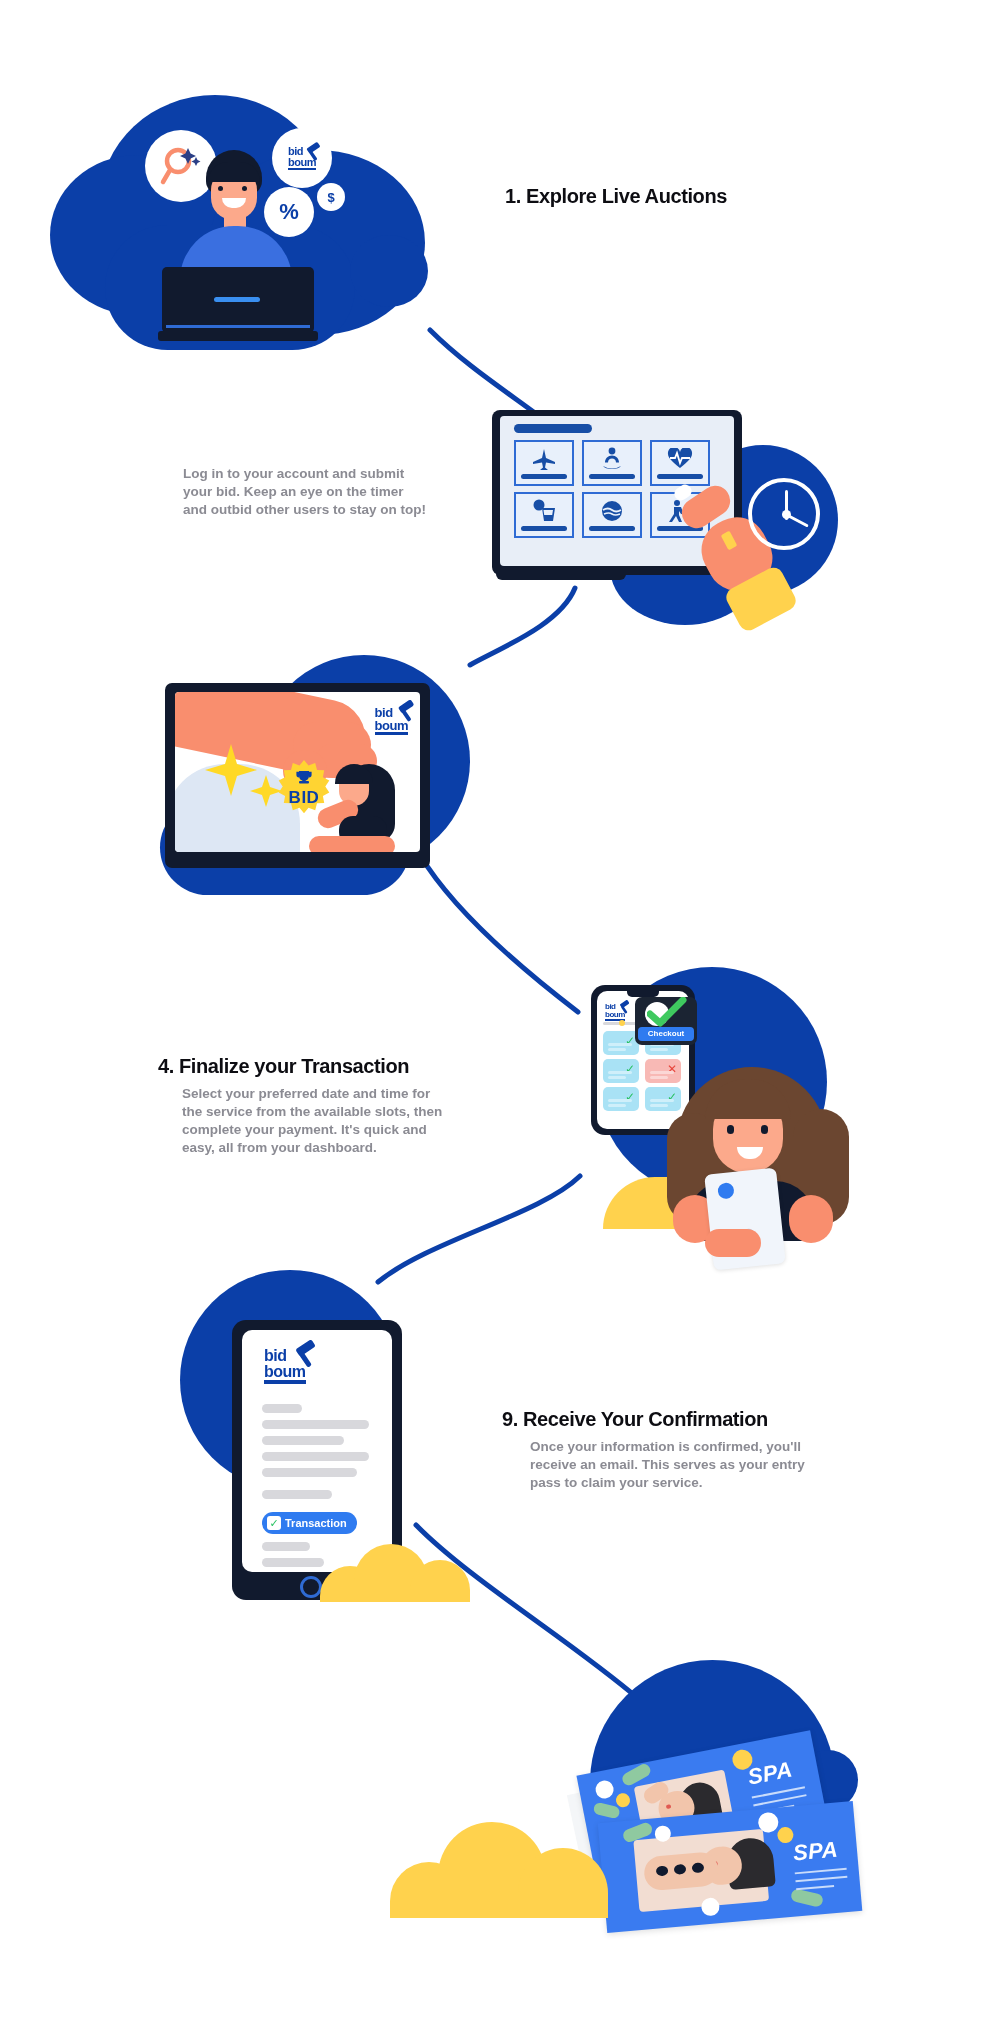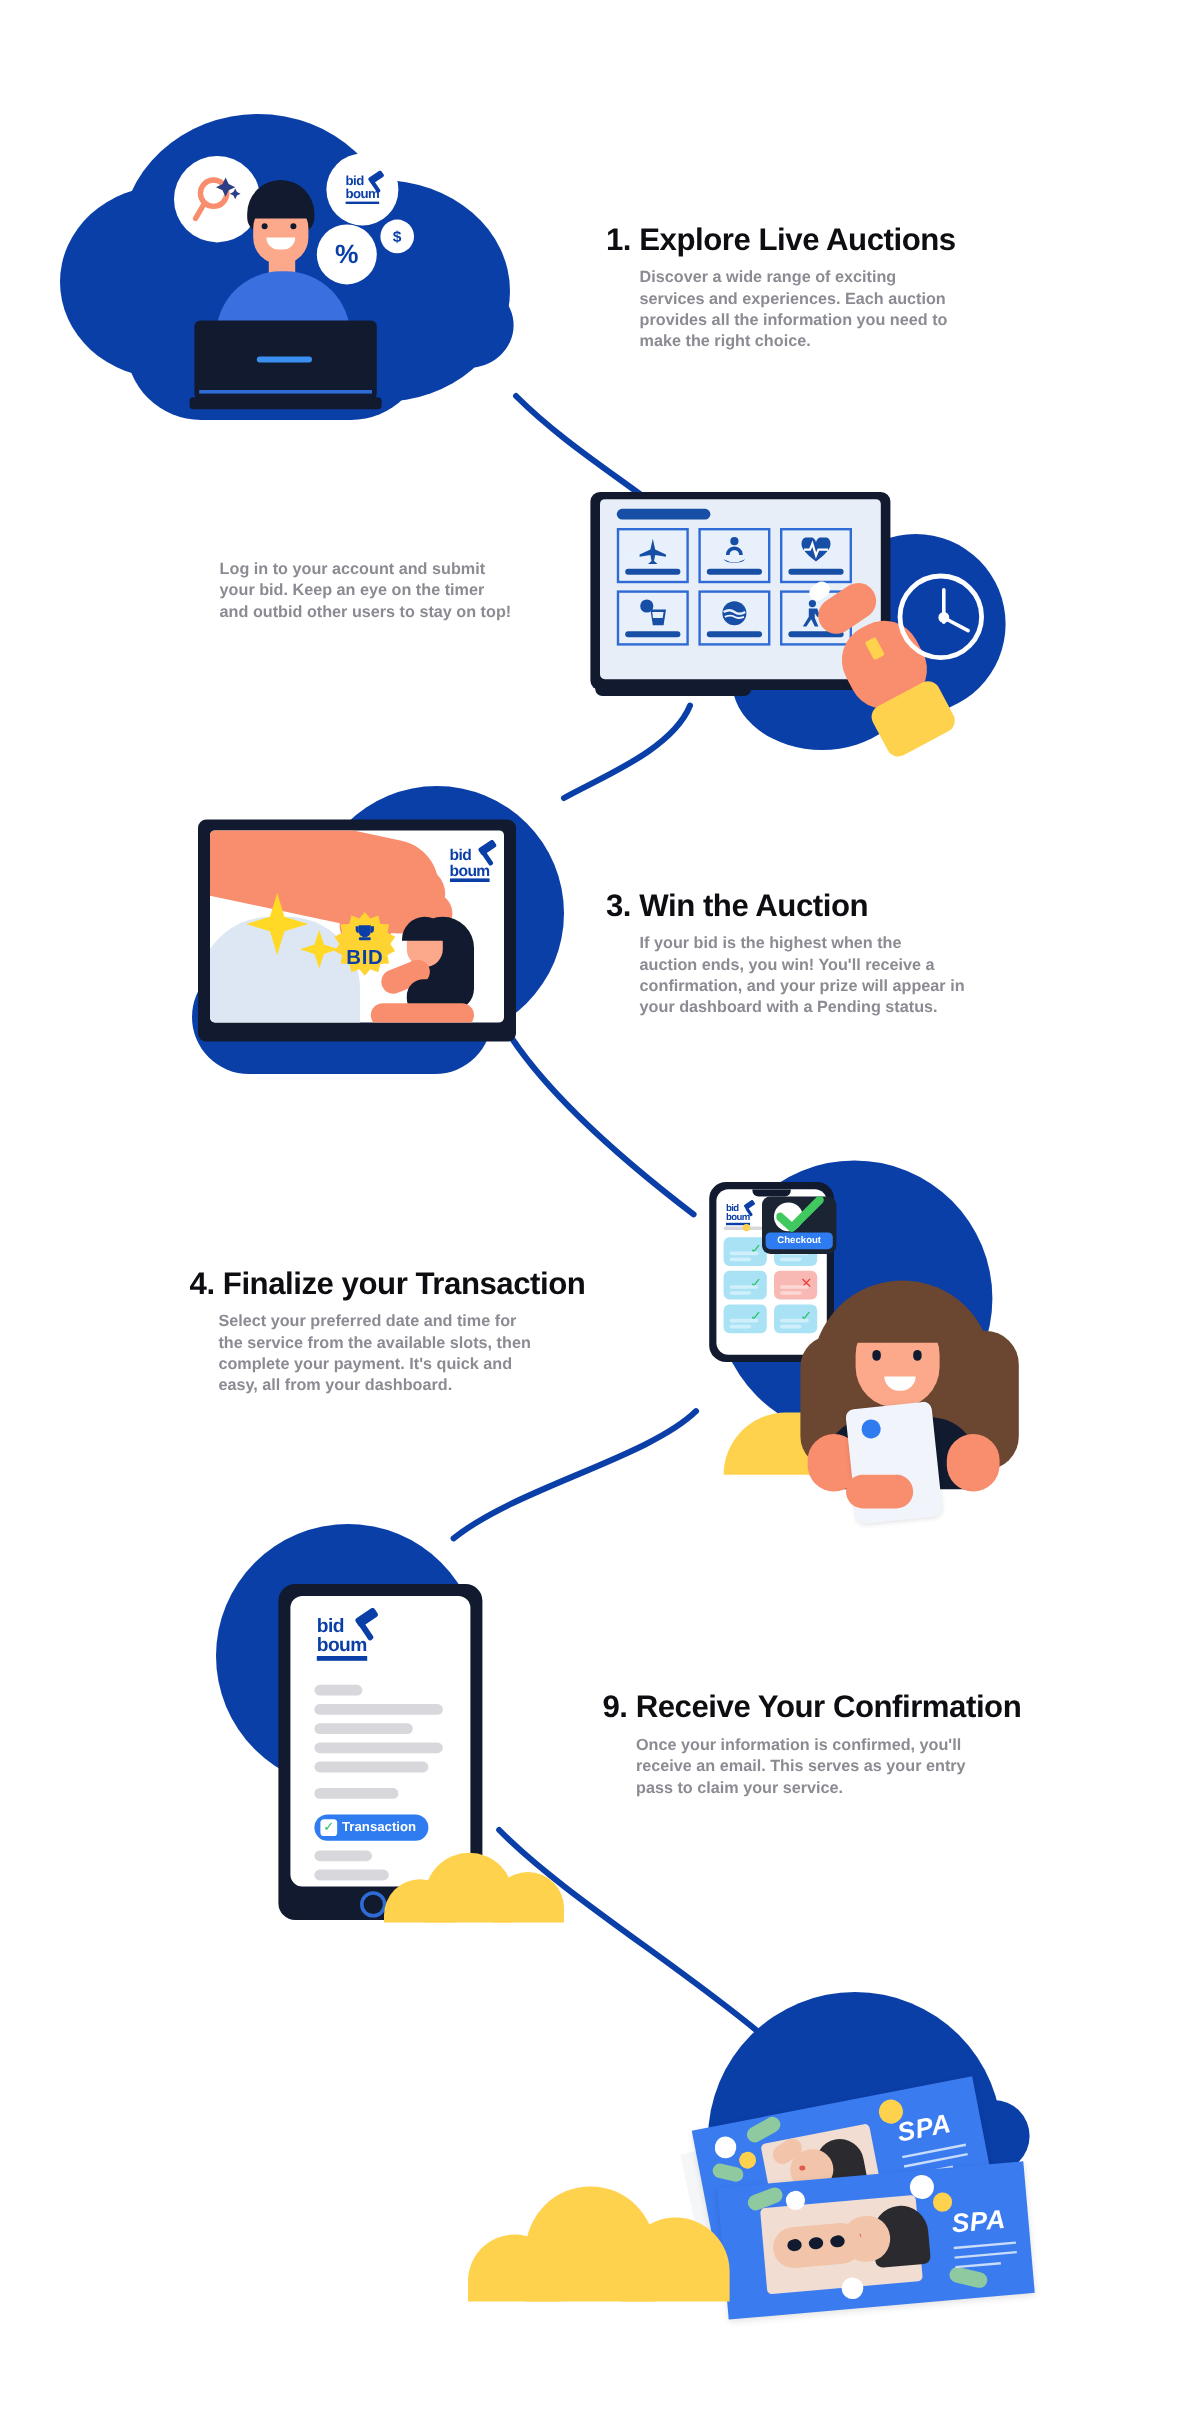--- a/index.html
+++ b/index.html
@@ -22,21 +22,21 @@
     position: absolute; left: 0; top: 0;
     width: 1000px; height: 2024px;
     z-index: 1; pointer-events: none;
   }
 
   .art  { position: absolute; z-index: 4; }
 
   .copy { position: absolute; z-index: 6; }
 
   .step-title {
-    font-size: 26px;
+    font-size: 20px;
     font-weight: bold;
     color: #0d0d12;
     letter-spacing: -0.4px;
     margin: 0 0 8px 0;
     white-space: nowrap;
     line-height: 1.1;
   }
   .step-body {
     font-size: 13.5px;
     font-weight: bold;
@@ -188,24 +188,20 @@
     <div style="position:absolute; left:148px; top:172px; width:160px; height:78px;">
       <div class="navy" style="position:absolute; left:4px; top:0; width:152px; height:66px; border-radius:5px;"></div>
       <div style="position:absolute; left:56px; top:30px; width:46px; height:5px; background:#3a8ff0; border-radius:3px;"></div>
       <div style="position:absolute; left:8px; top:58px; width:144px; height:3px; background:#2f6bd4;"></div>
       <div class="navy" style="position:absolute; left:0; top:64px; width:160px; height:10px; border-radius:3px;"></div>
     </div>
   </div>
 
   <div class="copy" style="left:505px; top:185px; width:330px;">
     <h2 class="step-title">1. Explore Live Auctions</h2>
-    <p class="step-body" style="margin-left:28px;">Discover a wide range of exciting
-services and experiences. Each auction
-provides all the information you need to
-make the right choice.</p>
   </div>
 
   <div class="art" style="left:480px; top:400px; width:360px; height:230px;">
     <div class="blob" style="left:208px; top:45px; width:150px; height:150px;"></div>
     <div class="blob" style="left:130px; top:110px; width:150px; height:115px;"></div>
 
     <div style="position:absolute; left:12px; top:10px; width:250px; height:165px;">
       <div style="position:absolute; left:0; top:0; width:250px; height:165px; background:#111a2e; border-radius:8px;"></div>
       <div style="position:absolute; left:8px; top:6px; width:234px; height:150px; background:#e8eef7; border-radius:4px;"></div>
 
@@ -332,27 +328,20 @@
           <span class="l2" style="border-bottom:3px solid #0b3fa8;">boum</span>
           <svg width="26" height="24" viewBox="0 0 26 24" style="position:absolute; right:-12px; top:-6px;">
             <rect x="5" y="3" width="15" height="7" rx="2" fill="#0b3fa8" transform="rotate(-34 12 7)"></rect>
             <rect x="10" y="9" width="4" height="13" rx="1.6" fill="#0b3fa8" transform="rotate(-34 12 15)"></rect>
           </svg>
         </div>
       </div>
     </div>
   </div>
 
-  <div class="copy" style="left:505px; top:740px; width:340px;">
-    <h2 class="step-title">3. Win the Auction</h2>
-    <p class="step-body" style="margin-left:28px;">If your bid is the highest when the
-auction ends, you win! You'll receive a
-confirmation, and your prize will appear in
-your dashboard with a Pending status.</p>
-  </div>
 
   <div class="art" style="left:555px; top:945px; width:300px; height:290px;">
     <div class="blob" style="left:42px; top:22px; width:230px; height:230px;"></div>
     <div class="yellow" style="position:absolute; left:48px; top:232px; width:130px; height:52px; border-radius:60px 60px 0 0;"></div>
 
     <div style="position:absolute; left:36px; top:40px; width:104px; height:150px;">
       <div style="position:absolute; left:0; top:0; width:104px; height:150px; background:#111a2e; border-radius:14px;"></div>
       <div style="position:absolute; left:6px; top:6px; width:92px; height:138px; background:#fff; border-radius:10px; overflow:hidden;">
         <div class="navy" style="position:absolute; left:30px; top:0; width:32px; height:6px; border-radius:0 0 5px 5px;"></div>
 

